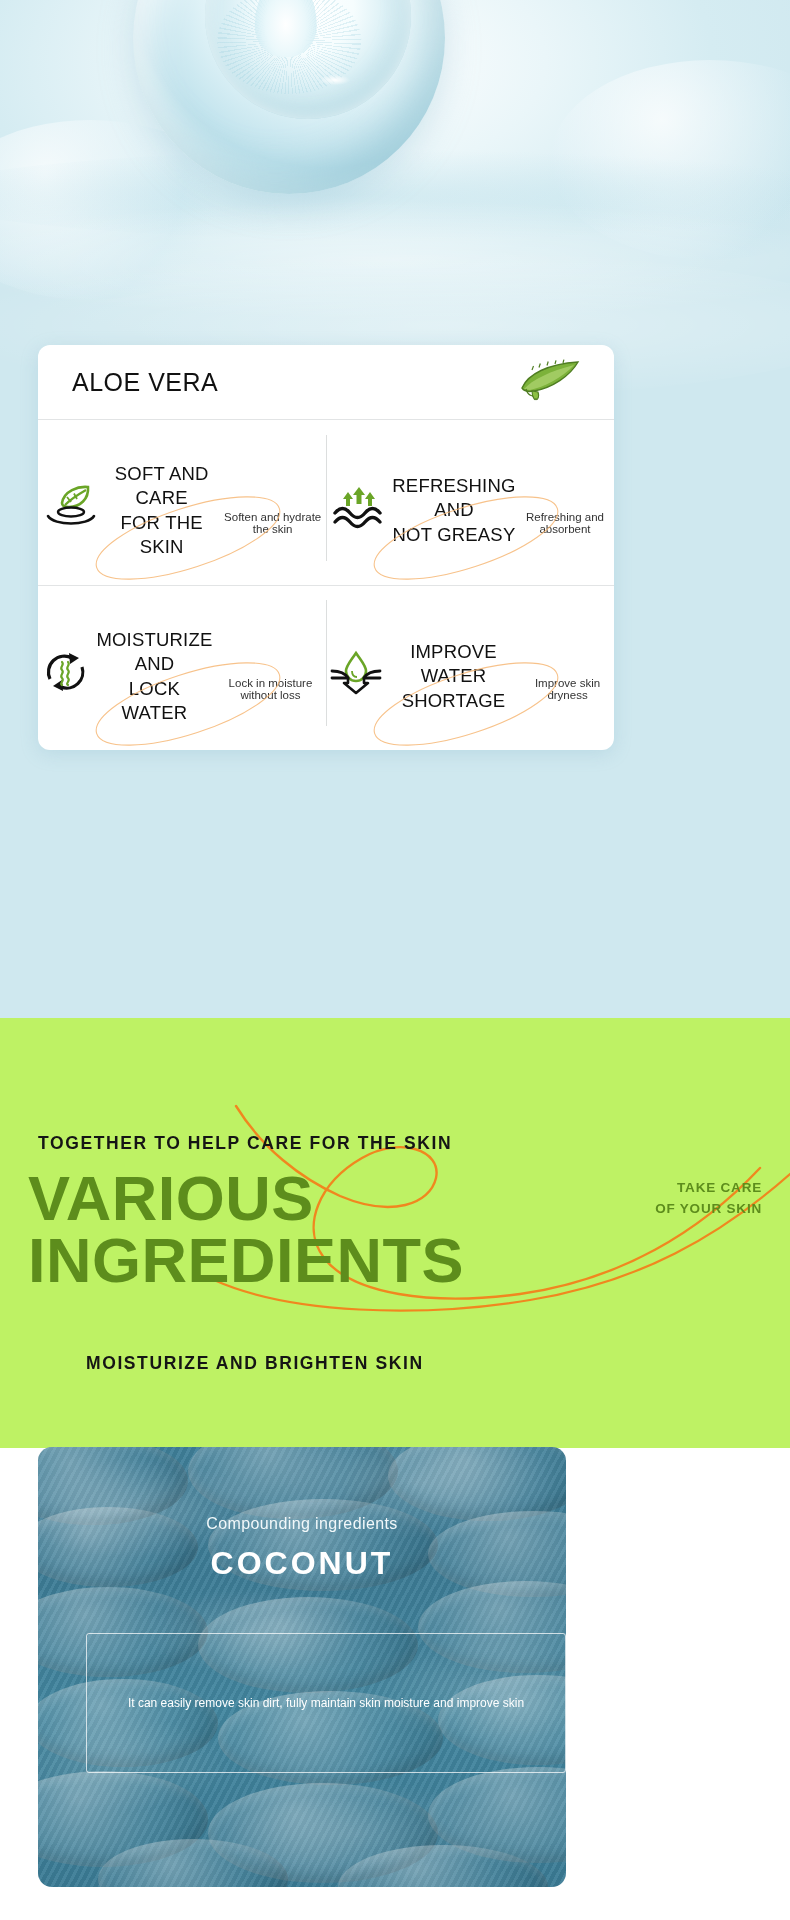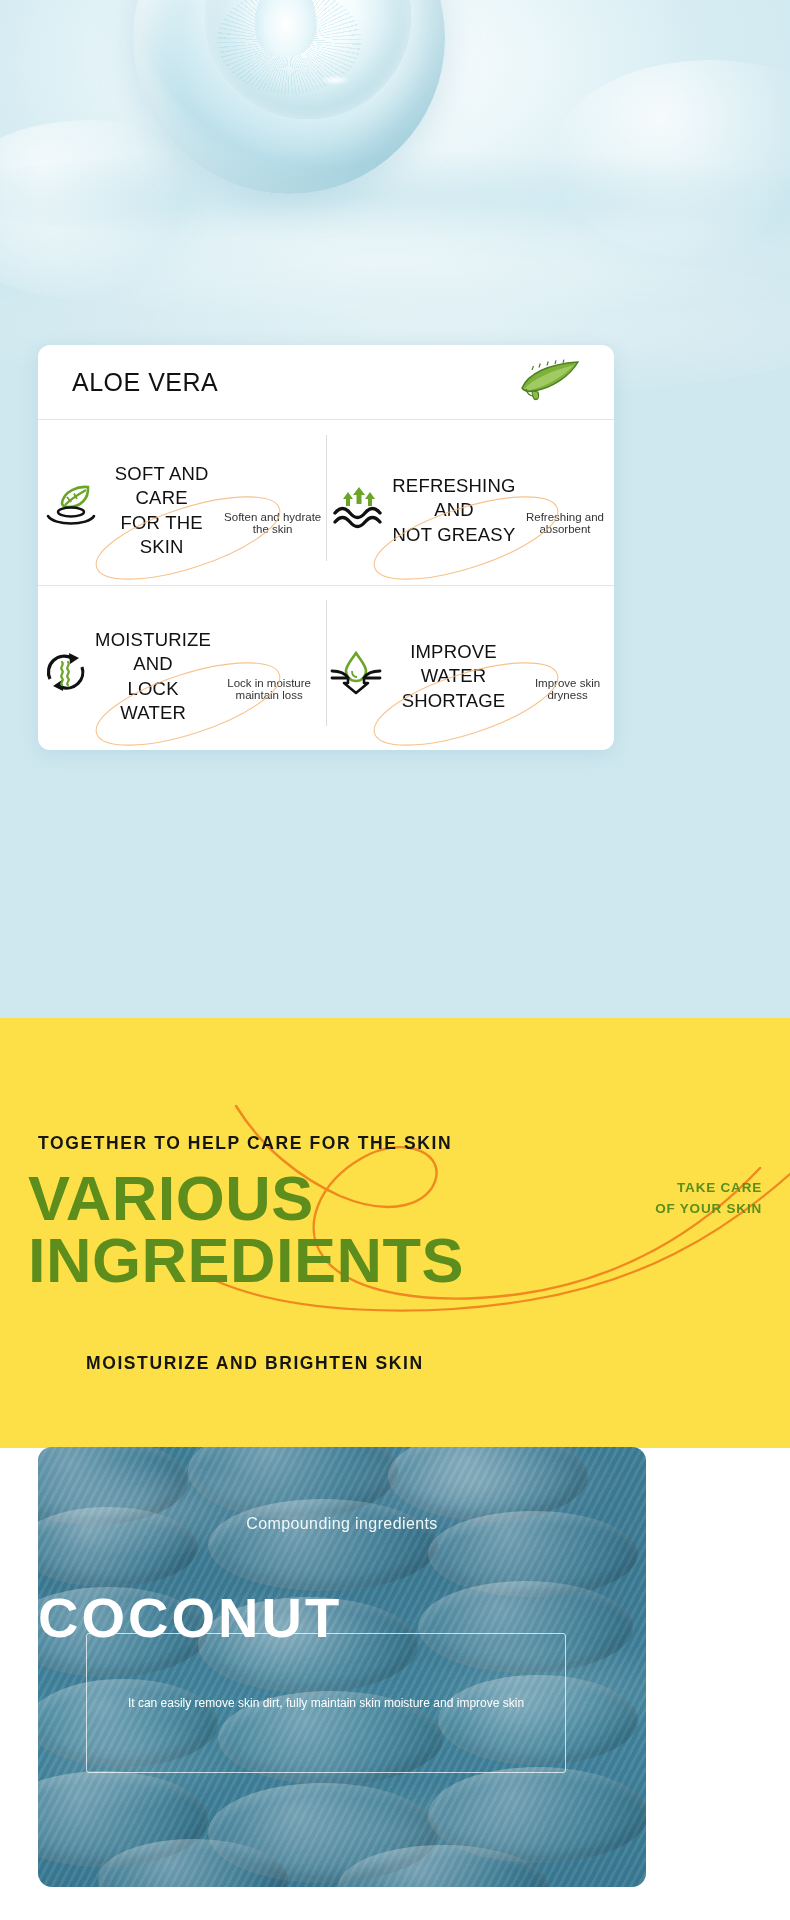--- a/index.html
+++ b/index.html
@@ -82,21 +82,21 @@
 
   .cell .ico{height:46px;display:flex;align-items:center;justify-content:center;margin-bottom:10px;}
   .cell h3{
     font-size:18.5px;font-weight:400;color:#111;text-align:center;
     line-height:1.3;letter-spacing:.2px;
   }
   .cell p{font-size:11.5px;color:#333;text-align:center;margin-top:24px;font-weight:400;}
   .swirl-bg{position:absolute;left:0;right:0;top:62px;height:100px;pointer-events:none;opacity:.85;}
 
   
-  .mid{position:absolute;left:0;top:1018px;width:790px;height:430px;background:#fde047;overflow:hidden;}
+  .mid{position:absolute;left:0;top:1018px;width:790px;height:430px;background:#bef264;overflow:hidden;}
   .mid-eyebrow{
     position:absolute;left:38px;top:115px;font-size:17.5px;font-weight:700;
     letter-spacing:1.6px;color:#151515;
   }
   .mid-h1{
     position:absolute;left:28px;top:150px;font-size:63px;font-weight:700;
     color:#5d8d1c;letter-spacing:.5px;line-height:.98;
   }
   .mid-h1 span{display:block;}
   .mid-sub{
@@ -105,43 +105,43 @@
   }
   .take-care{
     position:absolute;right:28px;top:160px;text-align:right;
     font-size:13.5px;font-weight:700;letter-spacing:.8px;color:#5d8d1c;line-height:1.55;
   }
   .take-care span{display:block;}
   .mid-swirl{position:absolute;left:0;top:0;width:790px;height:430px;pointer-events:none;}
 
   
   .coco{
-    position:absolute;left:38px;top:1447px;width:608px;height:440px;
+    position:absolute;left:38px;top:1447px;width:528px;height:440px;
     border-radius:14px;overflow:hidden;
     background:
       repeating-linear-gradient(118deg, rgba(255,255,255,.06) 0 3px, rgba(0,0,0,.05) 3px 7px),
       radial-gradient(ellipse 180px 70px at 18% 14%, rgba(255,255,255,.22), rgba(255,255,255,0) 70%),
       radial-gradient(ellipse 200px 80px at 72% 8%, rgba(255,255,255,.20), rgba(255,255,255,0) 70%),
       radial-gradient(ellipse 150px 60px at 40% 42%, rgba(255,255,255,.16), rgba(255,255,255,0) 72%),
       radial-gradient(ellipse 190px 70px at 85% 55%, rgba(255,255,255,.14), rgba(255,255,255,0) 72%),
       radial-gradient(ellipse 160px 65px at 15% 72%, rgba(255,255,255,.15), rgba(255,255,255,0) 72%),
       radial-gradient(ellipse 210px 75px at 60% 88%, rgba(255,255,255,.13), rgba(255,255,255,0) 72%),
       linear-gradient(180deg,#3f7f99 0%,#3d7c96 30%,#42869f 60%,#3b7b95 100%);
   }
   .coco-tex{position:absolute;inset:0;}
   .bub{position:absolute;border-radius:50%;
        background:radial-gradient(circle at 38% 30%, rgba(255,255,255,.28), rgba(255,255,255,.06) 55%, rgba(0,0,0,.06) 80%);
        box-shadow: inset -4px -6px 14px rgba(0,0,0,.12), inset 4px 4px 12px rgba(255,255,255,.18);}
   .coco-eyebrow{
     position:absolute;left:0;right:0;top:68px;text-align:center;
     font-size:16px;color:#f2f8fa;font-weight:400;letter-spacing:.4px;
   }
   .coco-title{
-    position:absolute;left:0;right:0;top:98px;
-    font-size:56px;font-weight:700;color:#ffffff;letter-spacing:3px;margin-top:40px;
+    position:absolute;left:0;right:0;top:98px;text-align:center;
+    font-size:32px;font-weight:700;color:#ffffff;letter-spacing:3px;
   }
   .coco-box{
     position:absolute;left:48px;top:186px;width:480px;height:140px;
     border:1px solid rgba(255,255,255,.72);border-radius:3px;
     display:flex;align-items:center;justify-content:center;padding:0 26px;
   }
   .coco-box p{
     font-size:12px;color:#ffffff;text-align:center;line-height:1.55;font-weight:400;
   }
 </style>
@@ -242,21 +242,21 @@
             <g fill="none" stroke="#6aa527" stroke-width="2.2" stroke-linecap="round">
               <path d="M24 13 c3 3 -3 5 0 8 c3 3 -3 5 0 8 c3 3 -3 5 0 7"></path>
               <path d="M30 13 c3 3 -3 5 0 8 c3 3 -3 5 0 8 c3 3 -3 5 0 7"></path>
             </g>
           </svg>
         </div>
         <h3>
           <span>MOISTURIZE AND</span><br>
           <span>LOCK WATER</span>
         </h3>
-        <p>Lock in moisture maintain loss</p>
+        <p>Lock in moisture without loss</p>
       </div>
 
       <div class="cell">
         <svg class="swirl-bg" viewBox="0 0 288 100" preserveAspectRatio="none">
           <ellipse cx="140" cy="56" rx="96" ry="30" fill="none" stroke="#f6b877" stroke-width="1.1" transform="rotate(-18 140 56)"></ellipse>
         </svg>
         <div class="ico">
           <svg width="60" height="46" viewBox="0 0 60 46">
             <path d="M30 4 C36 13, 40 17, 40 22 a10 10 0 0 1 -20 0 C20 17, 24 13, 30 4 Z" fill="none" stroke="#6aa527" stroke-width="2.6"></path>
             <path d="M26 22 c0 4 2 6 5 6" fill="none" stroke="#6aa527" stroke-width="1.8"></path>

